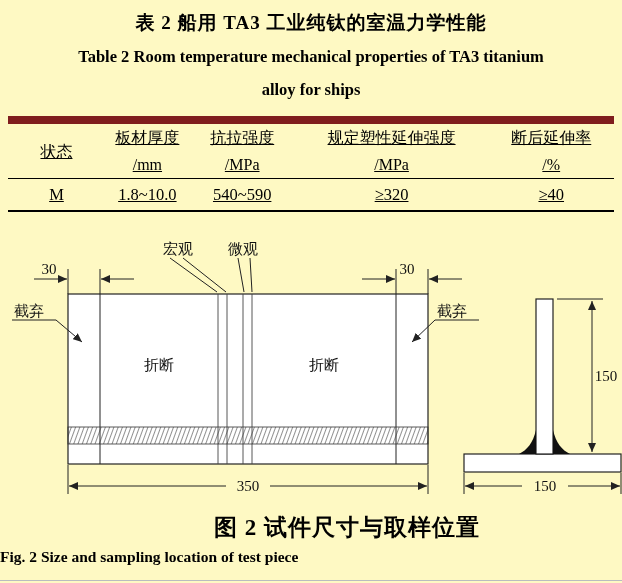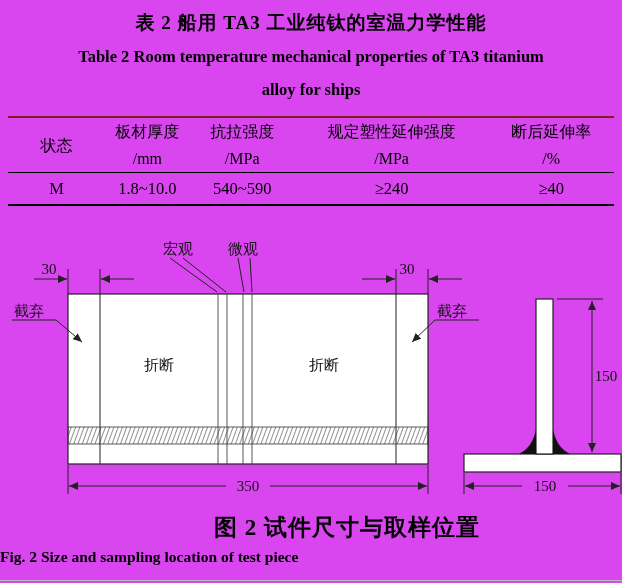--- a/index.html
+++ b/index.html
@@ -1,33 +1,33 @@
 <!DOCTYPE html>
 <html><head>
 <meta charset="utf-8">
 <style>
   html,body{margin:0;padding:0;background:#ffffff;}
   .page{
-    position:relative;width:622px;height:583px;background:#d946ef;overflow:hidden;
+    position:relative;width:622px;height:583px;background:#fef9c3;overflow:hidden;
     font-family:"Liberation Serif","DejaVu Serif",serif;color:#000;
   }
   .t-title-zh{
     position:absolute;top:10px;left:0;width:622px;text-align:center;
     font-size:19px;font-weight:bold;letter-spacing:1px;
   }
   .t-title-en{
     position:absolute;left:0;width:622px;text-align:center;
     font-size:16.5px;font-weight:bold;
   }
   .t-title-en.line1{top:47px;}
   .t-title-en.line2{top:80px;}
   table.props{
     position:absolute;top:116px;left:8px;width:606px;
     border-collapse:collapse;table-layout:fixed;
-    border-top:2px solid #7f1d1d;border-bottom:2px solid #000;
+    border-top:8px solid #7f1d1d;border-bottom:2px solid #000;text-decoration:underline;
   }
   table.props thead{border-bottom:1.5px solid #000;}
   table.props th{
     font-weight:normal;font-size:16px;text-align:center;padding:1px 0;line-height:25px;
   }
   table.props td{
     font-size:16.5px;text-align:center;padding:0;line-height:31px;
   }
   svg.diagram{position:absolute;top:224px;left:0;}
   svg.diagram text{font-family:"Liberation Serif","DejaVu Serif",serif;font-size:15px;fill:#111;}
@@ -71,21 +71,21 @@
         <th>/MPa</th>
         <th>/MPa</th>
         <th>/%</th>
       </tr>
     </thead>
     <tbody>
       <tr>
         <td>M</td>
         <td>1.8~10.0</td>
         <td>540~590</td>
-        <td>≥240</td>
+        <td>≥320</td>
         <td>≥40</td>
       </tr>
     </tbody>
   </table>
 
   <svg class="diagram" width="622" height="286" viewBox="0 0 622 286">
     <defs>
       <marker id="arr" markerUnits="userSpaceOnUse" markerWidth="10" markerHeight="8" refX="9" refY="4" orient="auto">
         <path d="M0,0 L9,4 L0,8 Z" fill="#222"></path>
       </marker>

